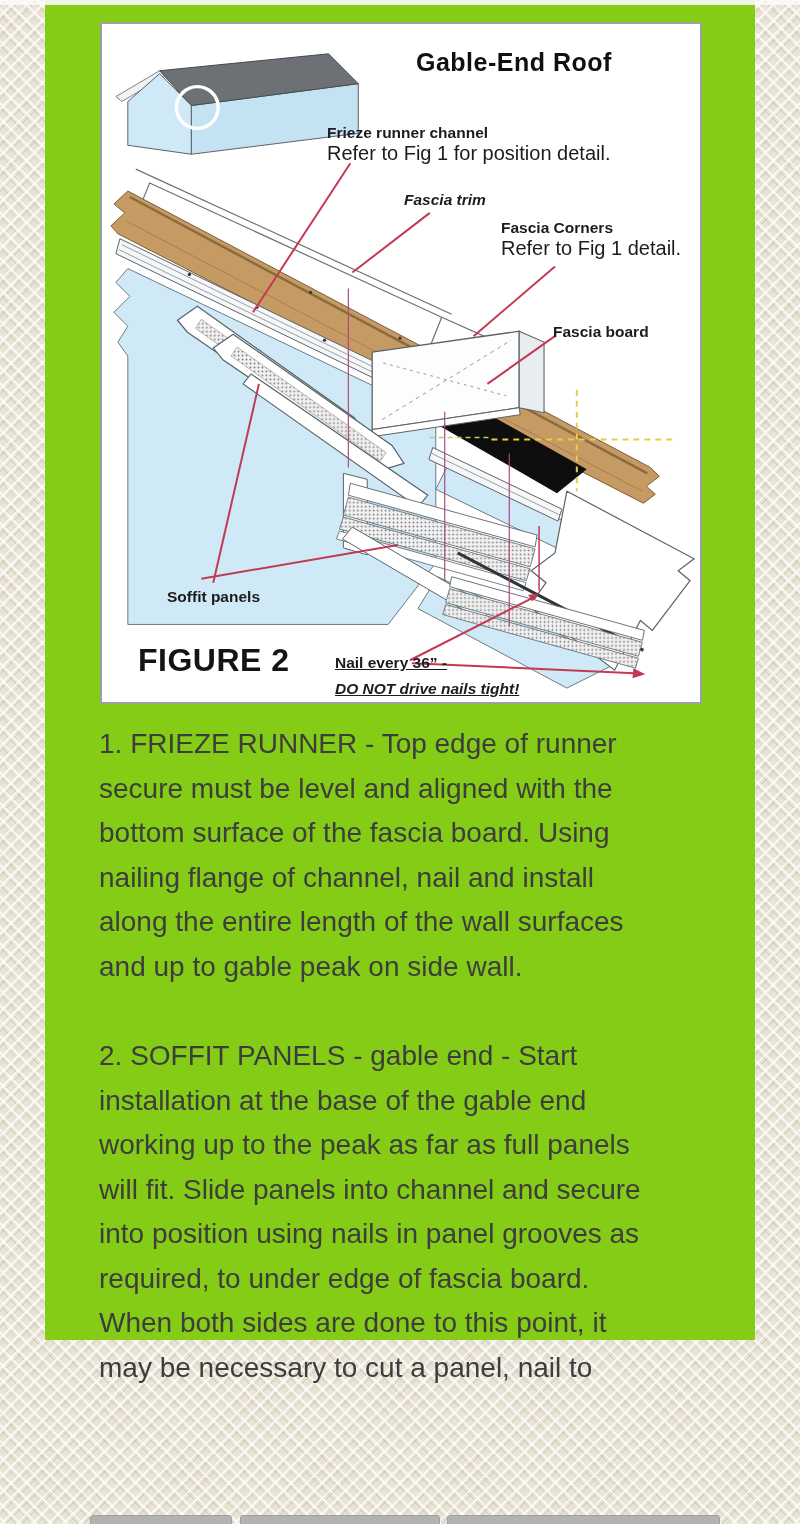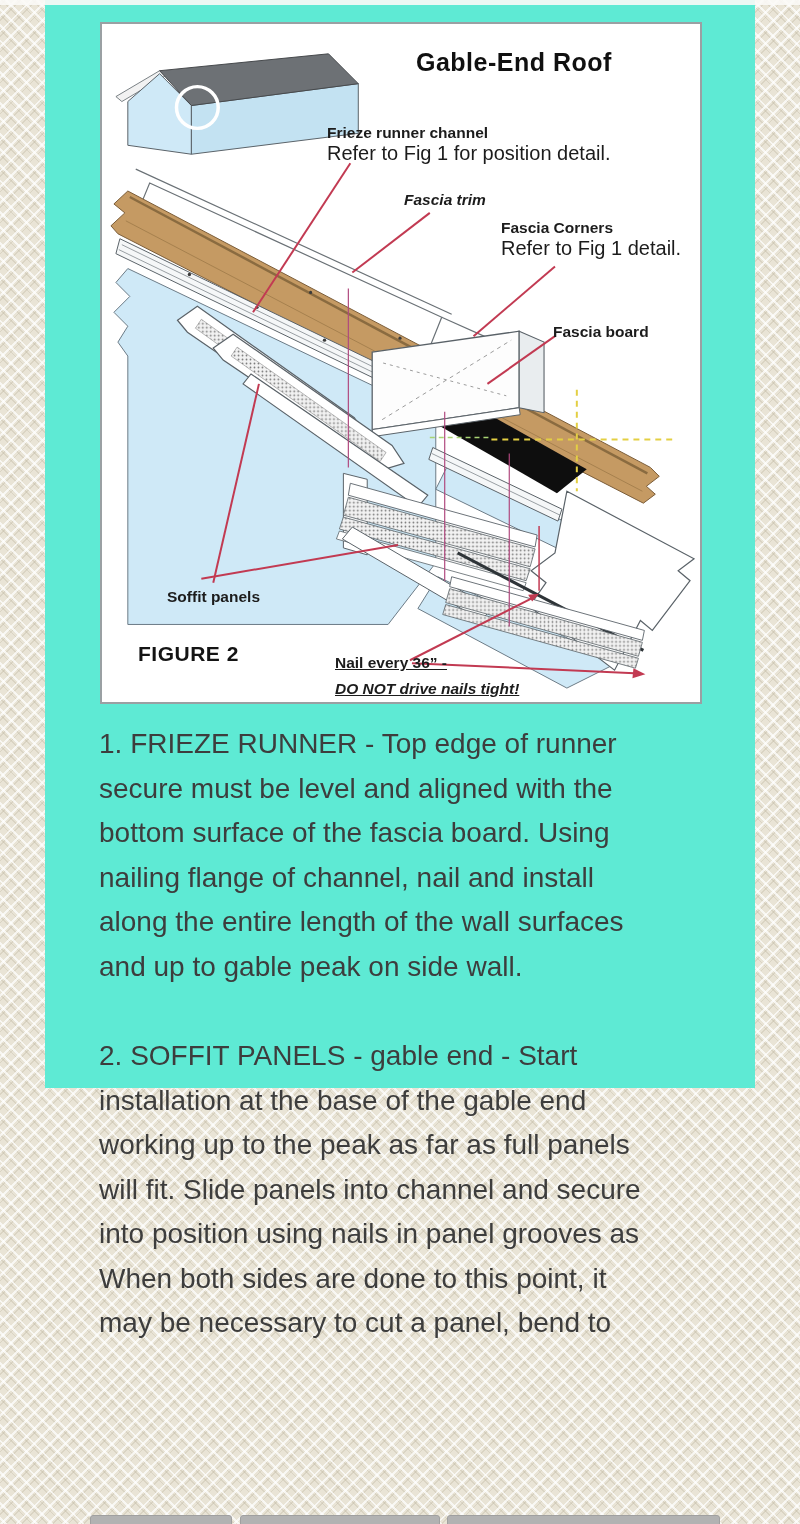--- a/index.html
+++ b/index.html
@@ -7,30 +7,30 @@
     width:800px;height:1524px;position:relative;overflow:hidden;
     font-family:"Liberation Sans",sans-serif;
     background-color:#e9e4d6;
     background-image:
       repeating-linear-gradient(45deg, rgba(255,255,255,0) 0 3px, rgba(255,255,255,.7) 3px 5px, rgba(255,255,255,0) 5px 11px),
       repeating-linear-gradient(-45deg, rgba(255,255,255,0) 0 3px, rgba(255,255,255,.7) 3px 5px, rgba(255,255,255,0) 5px 11px),
       repeating-linear-gradient(45deg, rgba(190,182,160,.35) 0 1.2px, transparent 1.2px 11px),
       repeating-linear-gradient(-45deg, rgba(190,182,160,.35) 0 1.2px, transparent 1.2px 11px);
   }
   .top-strip{position:absolute;left:0;top:0;width:800px;height:5px;background:rgba(251,250,247,.9);z-index:3;}
-  .content{position:absolute;left:45px;top:0;width:710px;height:1088px;background:#5eead4;z-index:2;}
+  .content{position:absolute;left:45px;top:0;width:710px;height:1340px;background:#84cc16;z-index:2;}
 
   
   .figure{position:absolute;left:55px;top:22px;width:602px;height:682px;background:#ffffff;
           border:2px solid #9aa0a3;box-sizing:border-box;}
   .figure svg{position:absolute;left:0;top:0;width:100%;height:100%;}
   .fig-label{position:absolute;color:#1c1c1c;font-weight:bold;font-size:15.5px;line-height:21px;white-space:nowrap;}
   .fig-sub{font-weight:normal;font-size:20px;}
   .fig-title{position:absolute;left:314px;top:24px;font-size:25px;font-weight:bold;color:#101010;letter-spacing:.5px;white-space:nowrap;}
-  .fig-caption{position:absolute;left:36px;top:618px;font-size:21px;font-weight:bold;color:#141414;letter-spacing:.5px;white-space:nowrap;}
+  .fig-caption{position:absolute;left:36px;top:618px;font-size:32px;font-weight:bold;color:#141414;letter-spacing:.5px;white-space:nowrap;}
   .lbl-frieze{left:225px;top:98px;}
   .lbl-trim{left:302px;top:165px;font-style:italic;}
   .lbl-corners{left:399px;top:193px;}
   .lbl-board{left:451px;top:297px;}
   .lbl-soffit{left:65px;top:562px;}
   .lbl-nail{left:233px;top:626px;line-height:26px;text-decoration:underline;}
   .nail-italic{font-style:italic;}
 
   
   .article{position:absolute;left:54px;top:722px;width:650px;color:#3d3d3d;}
@@ -202,22 +202,23 @@
       <div class="tline">nailing flange of channel, nail and install</div>
       <div class="tline">along the entire length of the wall surfaces</div>
       <div class="tline">and up to gable peak on side wall.</div>
     </div>
     <div class="para">
       <div class="tline">2. SOFFIT PANELS - gable end - Start</div>
       <div class="tline">installation at the base of the gable end</div>
       <div class="tline">working up to the peak as far as full panels</div>
       <div class="tline">will fit. Slide panels into channel and secure</div>
       <div class="tline">into position using nails in panel grooves as</div>
+      <div class="tline">required, to under edge of fascia board.</div>
       <div class="tline">When both sides are done to this point, it</div>
-      <div class="tline">may be necessary to cut a panel, bend to</div>
+      <div class="tline">may be necessary to cut a panel, nail to</div>
     </div>
   </div>
 
 </div>
 
 <div class="bar bar1"></div>
 <div class="bar bar2"></div>
 <div class="bar bar3"></div>
 
 </body></html>

